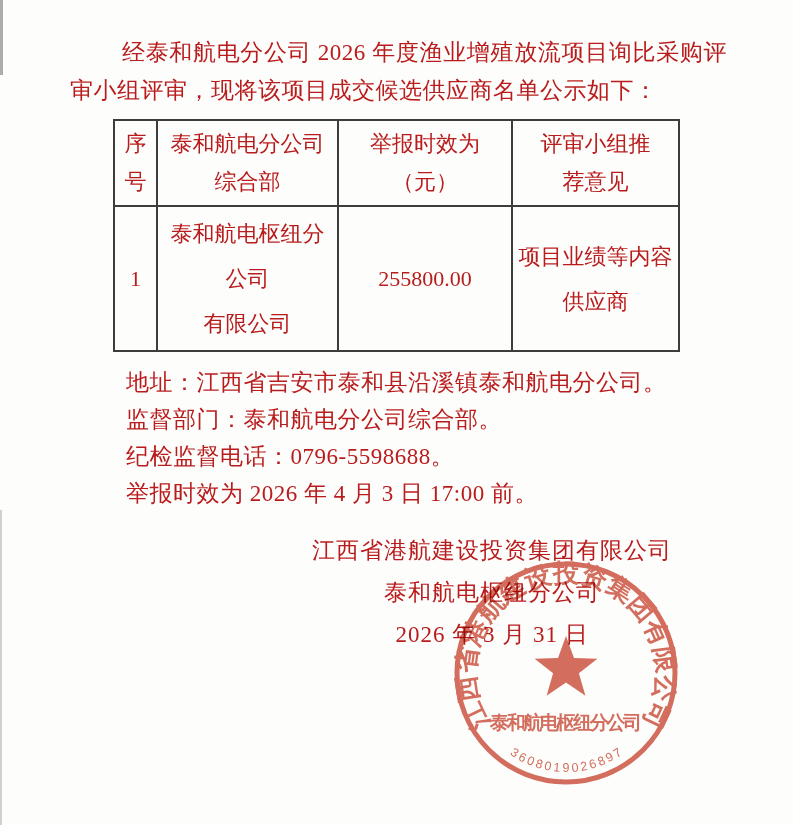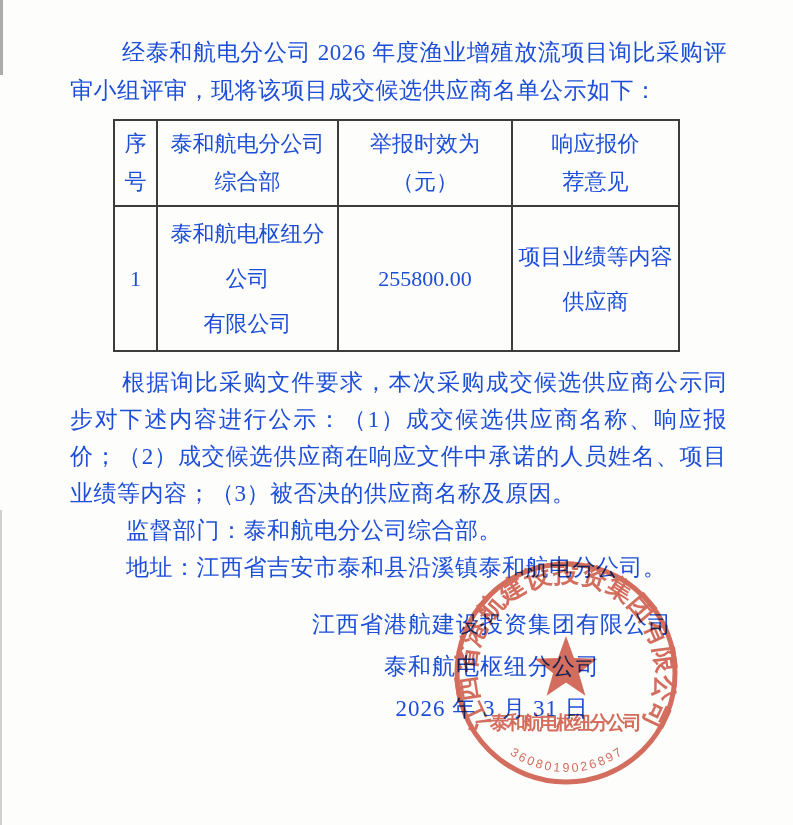--- a/index.html
+++ b/index.html
@@ -4,21 +4,21 @@
 <style>
   * { margin: 0; padding: 0; box-sizing: border-box; }
   html, body { background: #e9e9e9; }
   .page {
     position: relative;
     width: 793px;
     height: 825px;
     margin: 0 auto;
     background: #fdfdfc;
     overflow: hidden;
-    color: #1d4ed8;
+    color: #b91c1c;
     font-family: "Liberation Serif", "DejaVu Serif", serif;
   }
   .content { padding: 34px 66px 0 70px; }
 
   .intro {
     font-size: 23px;
     line-height: 38px;
     text-indent: 52px;
     text-align: justify;
     text-justify: inter-ideograph;
@@ -108,41 +108,42 @@
           <col style="width:181px">
           <col style="width:174px">
           <col style="width:167px">
       </colgroup>
       <thead>
         <tr>
           <th>序号</th>
           <th>泰和航电分公司综合部</th>
           <th>举报时效为
 （元）</th>
-          <th>响应报价
+          <th>评审小组推
 荐意见</th>
         </tr>
       </thead>
       <tbody>
         <tr>
           <td>1</td>
           <td>泰和航电枢纽分公司
 有限公司</td>
           <td>255800.00</td>
           <td>项目业绩等内容
 供应商</td>
         </tr>
       </tbody>
     </table>
 
-    <p class="body-par">根据询比采购文件要求，本次采购成交候选供应商公示同步对下述内容进行公示：（1）成交候选供应商名称、响应报价；（2）成交候选供应商在响应文件中承诺的人员姓名、项目业绩等内容；（3）被否决的供应商名称及原因。</p>
 
     <div class="info-lines">
+      <p>地址：江西省吉安市泰和县沿溪镇泰和航电分公司。</p>
       <p>监督部门：泰和航电分公司综合部。</p>
-      <p>地址：江西省吉安市泰和县沿溪镇泰和航电分公司。</p>
+      <p>纪检监督电话：0796-5598688。</p>
+      <p>举报时效为 2026 年 4 月 3 日 17:00 前。</p>
     </div>
 
     <div class="signature">
       <p>江西省港航建设投资集团有限公司</p>
       <p>泰和航电枢纽分公司</p>
       <p>2026 年 3 月 31 日</p>
     </div>
   </div>
 
   <svg class="seal" viewBox="0 0 232 232">

